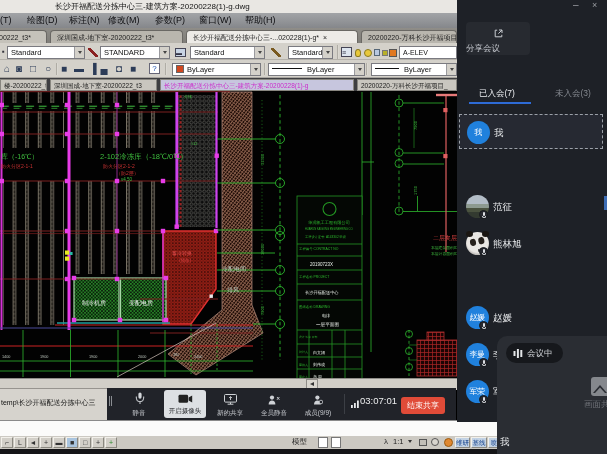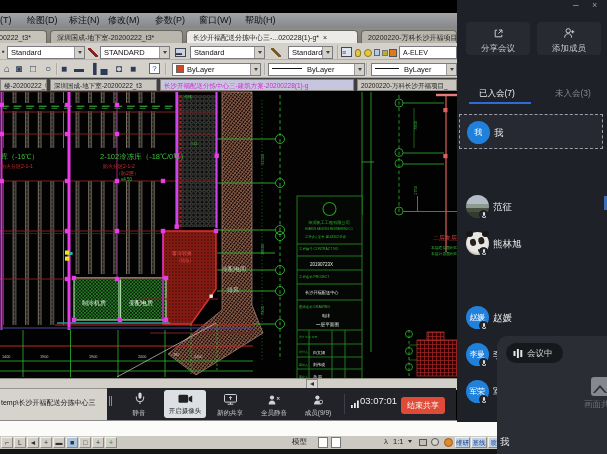--- a/index.html
+++ b/index.html
@@ -31,35 +31,38 @@
 .sic{position:absolute;top:1px;width:12px;height:11px;background:#d2cfc8;border:1px solid;border-color:#f2f0ea #8a8880 #8a8880 #f2f0ea;font-size:7px;line-height:10px;text-align:center;color:#333}
 
 #meetbar{left:107px;top:388px;width:349px;height:32px;background:#212329;color:#c9ccd1}
 .mlab{position:absolute;top:21px;font-size:6.5px;color:#c9ccd1;white-space:nowrap;transform:translateX(-50%)}
 #cambtn{position:absolute;left:57px;top:2px;width:42px;height:28px;background:#dde0e3;border-radius:3px}
 #redbtn{position:absolute;left:294px;top:9px;width:44px;height:17px;background:#e04b38;border-radius:3px;color:#fff;font-size:8px;line-height:17px;text-align:center}
 #clock{position:absolute;left:253px;top:7px;font-size:9.5px;color:#ecedee;letter-spacing:0}
 
 #panel{left:457px;top:0;width:150px;height:422px;background:#1e2127;overflow:hidden}
 .pbtn{position:absolute;top:22px;width:64px;height:33px;background:#272a30;border-radius:4px}
-.pbl{position:absolute;left:0;width:100%;top:21px;text-align:center;font-size:8.5px;color:#c2c5cb}
+.pbl{position:absolute;left:0;width:100%;top:21px;text-align:left;font-size:8.5px;color:#c2c5cb}
 #search{position:absolute;left:12px;top:66px;width:133px;height:15px;border:1px solid #41454d;border-radius:3px;background:#1a1d23;color:#74787f;font-size:8.5px;line-height:14px;padding-left:29px}
 .row{position:absolute;left:0;width:150px;height:37px}
 .avatar{position:absolute;left:8.5px;top:2.5px;width:23px;height:23px;border-radius:50%;background:#2081dd;color:#fff;font-size:8px;text-align:center;line-height:23px;letter-spacing:-0.5px}
 .rname{position:absolute;left:36px;font-size:9.5px;color:#e6e8ea;white-space:nowrap}
 .badge{position:absolute;left:21.5px;top:17.5px;width:9px;height:9px;border-radius:50%;background:#26282e;border:1px solid #16181c}
 .badge i{position:absolute;left:3px;top:1.5px;width:2.4px;height:4px;background:#dcdee2;border-radius:1.2px}
 .badge b{position:absolute;left:2px;top:5.2px;width:4.6px;height:2px;border:0.8px solid #dcdee2;border-top:none;border-radius:0 0 3px 3px}
 
 #popup{left:497px;top:336px;width:110px;height:118px;background:#2a2d33;border-top-left-radius:10px}
 #panda::before{content:"";position:absolute;left:0px;top:-0.5px;width:7px;height:6px;background:#1a1612;border-radius:50%;box-shadow:16px 0 0 #1a1612}
 #panda::after{content:"";position:absolute;left:4px;top:7.5px;width:5.5px;height:7px;background:#26211c;border-radius:55% 45% 50% 50%;box-shadow:8.5px 0 0 #26211c,4.2px 9px 0 -2px #444;transform:rotate(-12deg)}
 </style></head>
 <body>
 <div id="root">
+<div class="abs" id="titlebar">
+      <span style="position:absolute;left:55px">长沙开福配送分拣中心三-建筑方案-20200228(1)-g.dwg</span>
+    </div>
 <div class="abs" id="menubar">
 <span style="left:-9px">图(T)</span>
       <span style="left:27px">绘图(D)</span>
       <span style="left:69px">标注(N)</span>
       <span style="left:108px">修改(M)</span>
       <span style="left:155px">参数(P)</span>
       <span style="left:199px">窗口(W)</span>
       <span style="left:245px">帮助(H)</span>
 </div>
 <div class="abs" id="filetabs">
@@ -430,28 +433,20 @@
 <div class="abs" id="panel">
 <span style="position:absolute;left:116px;top:-1px;font-size:10px;color:#9a9da2">–</span>
 <span style="position:absolute;left:135px;top:0;font-size:9px;color:#9a9da2">×</span>
 <div class="pbtn" style="left:9px">
 <svg style="position:absolute;left:28px;top:7px" width="9" height="9" viewBox="0 0 9 9">
           <path d="M3.2 1.2H1.2v6.6h6.6V5.8" fill="none" stroke="#c9ccd1" stroke-width="1"></path>
           <path d="M5 1h3v3M8 1L4.4 4.6" fill="none" stroke="#c9ccd1" stroke-width="1"></path>
         </svg>
 <div class="pbl">分享会议</div>
       </div>
-<div class="pbtn" style="left:80px">
-<svg style="position:absolute;left:27px;top:6px" width="11" height="10" viewBox="0 0 11 10">
-          <circle cx="4.2" cy="2.8" r="2.2" fill="none" stroke="#c9ccd1" stroke-width="1"></circle>
-          <path d="M0.7 9.6c0-2.5 1.6-3.9 3.5-3.9s3.5 1.4 3.5 3.9" fill="none" stroke="#c9ccd1" stroke-width="1"></path>
-          <path d="M8.7 2.2v3.2M7.1 3.8h3.2" stroke="#c9ccd1" stroke-width="1"></path>
-        </svg>
-<div class="pbl">添加成员</div>
-      </div>
 <div style="position:absolute;left:22px;top:88px;font-size:8.5px;color:#eceef0">已入会(7)</div>
 <div style="position:absolute;left:98px;top:88px;font-size:8.5px;color:#84888f">未入会(3)</div>
 <div style="position:absolute;left:12px;top:102px;width:62px;height:2px;background:#2e6bd6"></div>
 <div class="row" style="top:114px;height:35px;background:#262932;border:1px dashed #9ba0a8;left:2px;width:144px">
 <div class="avatar" style="left:6.5px;top:5.5px">我</div>
         <div class="rname" style="left:34px;top:12px">我</div>
       </div>
 <div class="row" style="top:192px">
         <div class="avatar" style="background:linear-gradient(#b2bcc6 0 40%,#8d9a90 40% 55%,#4a523f 55% 75%,#333a30 75%);color:transparent">范征</div>
         <div class="rname" style="top:9px">范征</div>

